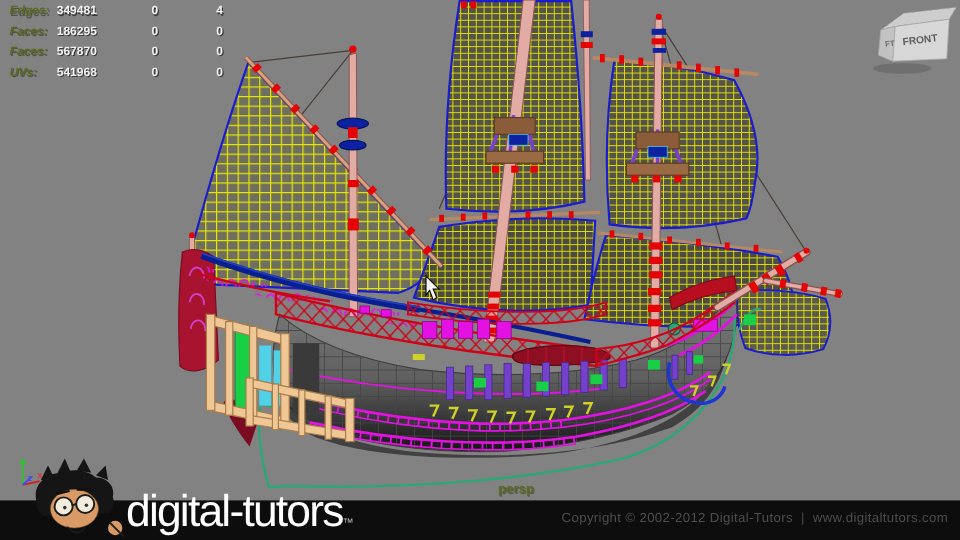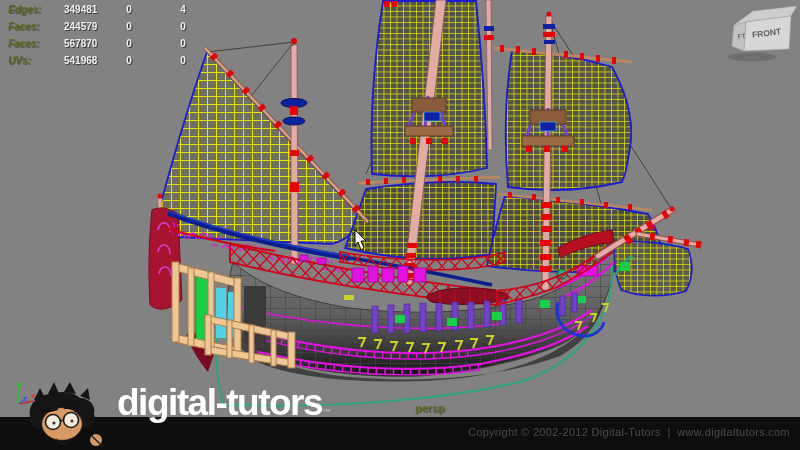--- a/index.html
+++ b/index.html
@@ -3,32 +3,32 @@
 <meta charset="utf-8">
 <style>
   html,body{margin:0;padding:0;background:#333;}
   #stage{position:relative;width:800px;height:450px;overflow:hidden;background:#828282;
          font-family:"Liberation Sans","DejaVu Sans",sans-serif;}
   #scene{position:absolute;left:0;top:0;}
   
   .hud{position:absolute;left:0;top:4px;width:220px;}
   .hud-row{position:relative;height:17px;font-size:10px;font-weight:bold;}
   .hud-label{position:absolute;left:8px;color:#5a6a1f;text-shadow:1px 1px 0 rgba(45,45,45,.55);font-style:italic;}
-  .hud-v1{position:absolute;left:64px;width:48px;text-align:left;color:#f0f0f0;text-shadow:1px 1px 0 rgba(40,40,40,.8);}
+  .hud-v1{position:absolute;left:40px;width:48px;text-align:center;color:#f0f0f0;text-shadow:1px 1px 0 rgba(40,40,40,.8);}
   .hud-v2{position:absolute;left:118px;width:22px;text-align:center;color:#f0f0f0;text-shadow:1px 1px 0 rgba(40,40,40,.8);}
   .hud-v3{position:absolute;left:172px;width:22px;text-align:center;color:#f0f0f0;text-shadow:1px 1px 0 rgba(40,40,40,.8);}
   
   .persp{position:absolute;left:355px;top:402px;width:90px;text-align:right;
          font-size:11px;font-weight:bold;color:#5a6a1f;text-shadow:1px 1px 0 rgba(45,45,45,.5);}
   
   .copyright{position:absolute;right:10px;top:426px;font-size:11px;color:#4d4d4d;
              letter-spacing:.3px;white-space:pre;}
   
-  .logo-text{position:absolute;left:105px;top:382px;font-size:37px;font-weight:bold;color:#fff;
-             letter-spacing:-1.5px;margin-left:12px;}
+  .logo-text{position:absolute;left:105px;top:405px;font-size:37px;font-weight:normal;color:#fff;
+             letter-spacing:-1.5px;}
   .logo-tm{font-size:9px;color:#bbb;vertical-align:baseline;letter-spacing:0;}
 </style>
 </head>
 <body>
 
 <div id="stage">
 
 <svg id="scene" width="800" height="450" viewBox="0 0 800 450">
   <defs>
     <linearGradient id="hullGrad" x1="0" y1="0" x2="0" y2="1">
@@ -379,21 +379,21 @@
 
 <div class="hud">
   <div class="hud-row">
     <span class="hud-label">Edges:</span>
     <span class="hud-v1">349481</span>
     <span class="hud-v2">0</span>
     <span class="hud-v3">4</span>
   </div>
   <div class="hud-row">
     <span class="hud-label">Faces:</span>
-    <span class="hud-v1">244579</span>
+    <span class="hud-v1">186295</span>
     <span class="hud-v2">0</span>
     <span class="hud-v3">0</span>
   </div>
   <div class="hud-row">
     <span class="hud-label">Faces:</span>
     <span class="hud-v1">567870</span>
     <span class="hud-v2">0</span>
     <span class="hud-v3">0</span>
   </div>
   <div class="hud-row">

